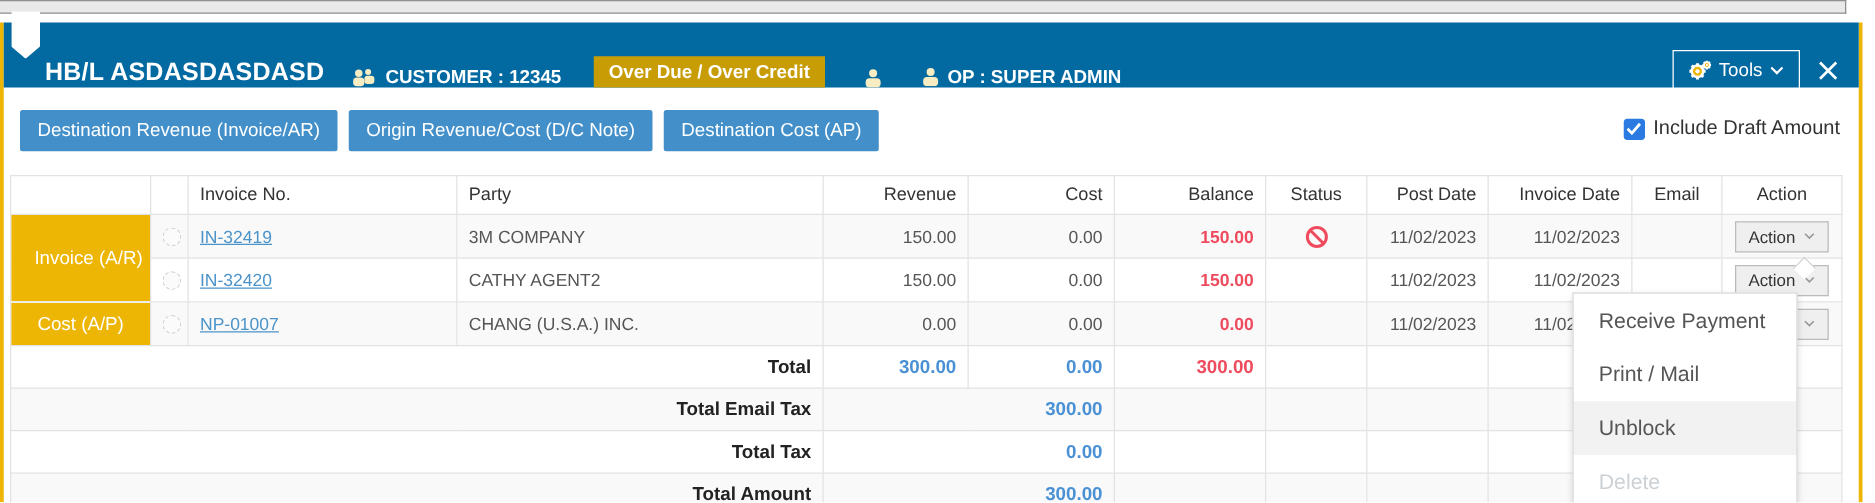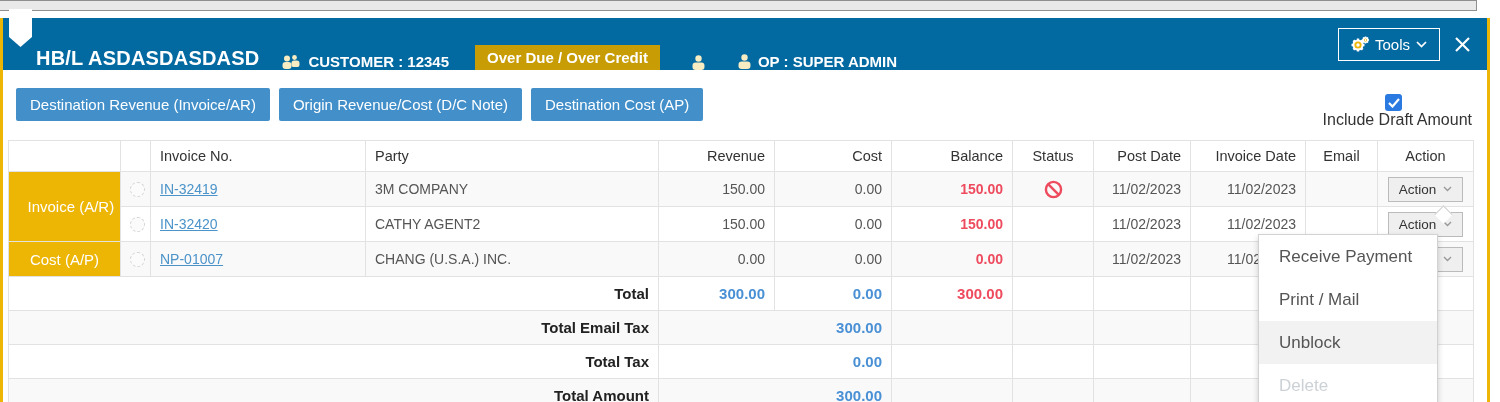--- a/index.html
+++ b/index.html
@@ -31,37 +31,37 @@
     display:flex; align-items:flex-end; padding-left:33px;
     color:#fff; white-space:nowrap;
   }
   .hb-title { font-size:20px; font-weight:600; letter-spacing:.2px; margin-right:22px; }
   .hb-item { display:flex; align-items:center; font-size:15px; font-weight:600; margin-right:26px; }
   .hb-item .ic { margin-right:7px; display:flex; }
   .hb-badge {
     background:#c79c05; padding:4px 12px; font-size:15px; font-weight:600;
     margin-right:32px;
   }
-  .hb-right { position:absolute; right:12px; top:0; height:52px; display:flex; align-items:center; }
+  .hb-right { position:absolute; right:12px; top:12px; height:52px; display:flex; align-items:center; }
   .tools-btn {
     display:flex; align-items:center; gap:6px;
     border:1px solid #fff; background:transparent; color:#fff;
     font-size:15px; padding:7px 12px; cursor:pointer;
     font-family:"Liberation Sans", sans-serif;
   }
   .close-btn { background:transparent; border:none; margin-left:10px; cursor:pointer; display:flex; padding:4px; }
   
   .content { position:relative; width:100%; height:332px; }
   .tabs-row { position:absolute; top:18px; left:13px; display:flex; gap:9px; }
   .tab-btn {
     background:#428fc9; color:#fff; border:none; font-size:15px;
     padding:8px 14px; cursor:pointer; border-radius:2px;
     font-family:"Liberation Sans", sans-serif;
   }
-  .draft-group { position:absolute; top:24px; right:15px; display:flex; align-items:center; cursor:pointer;flex-direction:column; }
+  .draft-group { position:absolute; top:24px; right:15px; display:flex; align-items:center; cursor:pointer; }
   .checkbox {
     width:17px; height:17px; background:#2a7ae2; border-radius:3px;
     display:flex; align-items:center; justify-content:center; margin-right:7px;
   }
   .draft-label { font-size:16px; color:#333; }
   
   .grid-wrap { position:absolute; top:70px; left:5px; }
   table { border-collapse:collapse; table-layout:fixed; width:1465px; }
   th, td { border:1px solid #e2e2e2; padding:0 9px; overflow:hidden; white-space:nowrap; }
   th { height:31px; font-size:14.5px; color:#333; background:#fff; font-weight:normal; }

